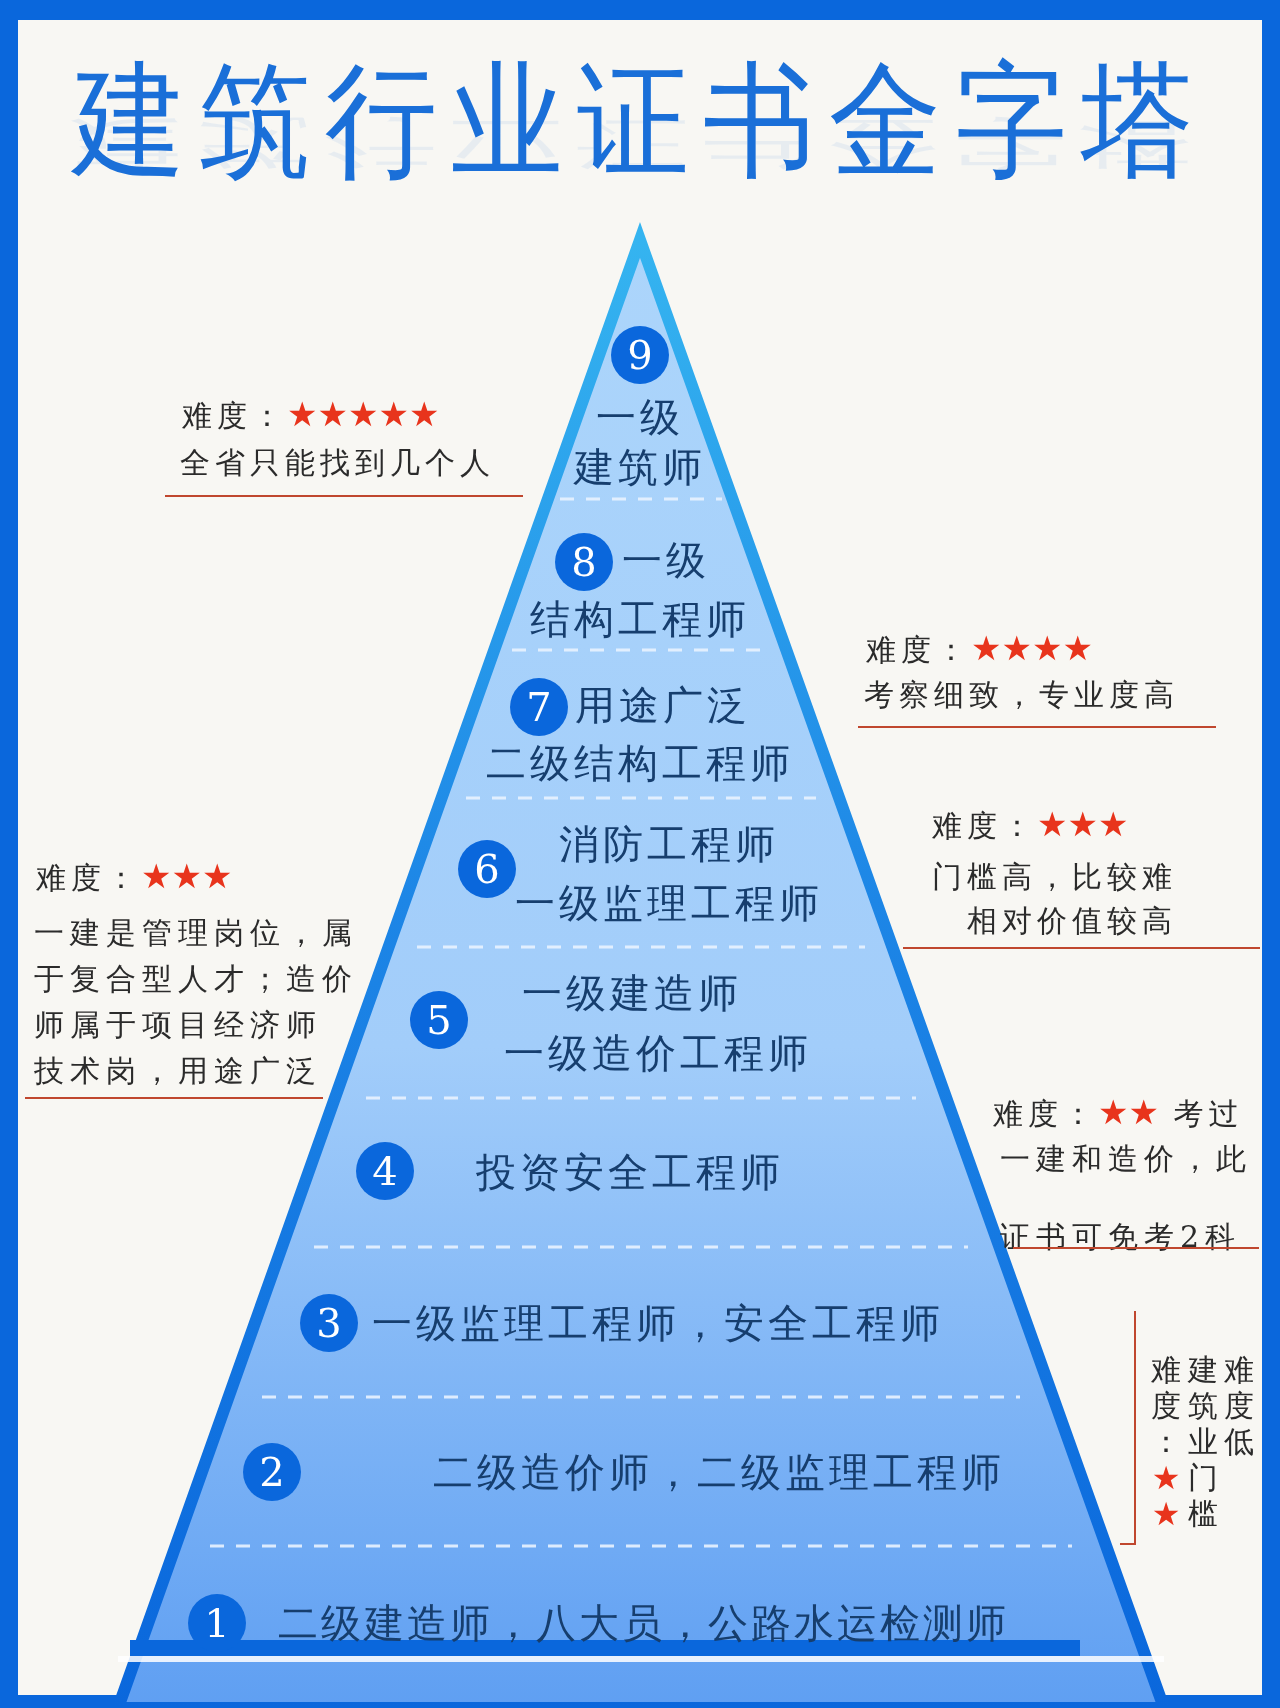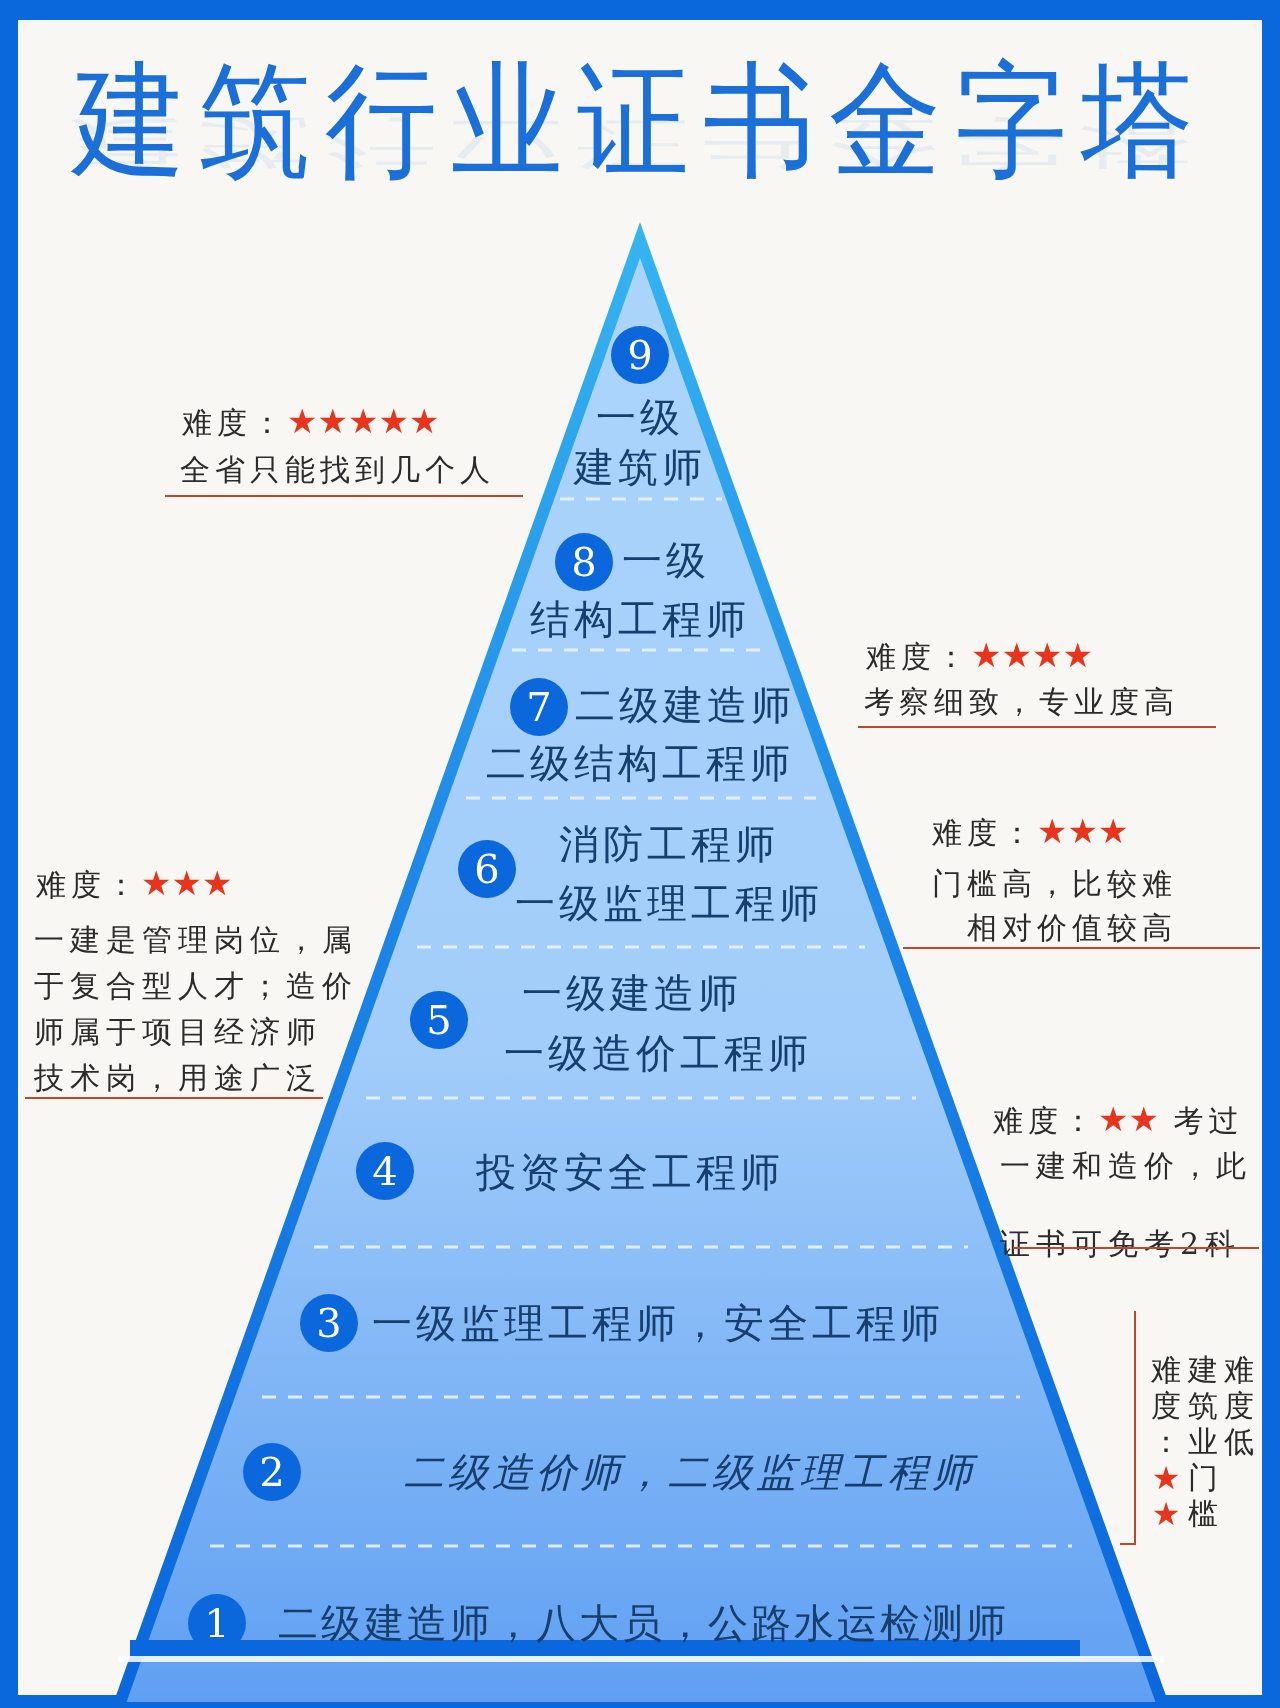--- a/index.html
+++ b/index.html
@@ -3,21 +3,21 @@
 <meta charset="utf-8">
 <style>
   html, body { margin:0; padding:0; }
   body { width:1280px; height:1708px; position:relative; overflow:hidden; background:#0a67dc; font-family:"DejaVu Serif","Liberation Serif",serif; }
   .inner { position:absolute; left:18px; top:20px; width:1244px; height:1675px; background:#f8f7f3; }
   .title { position:absolute; left:0; top:48px; width:1280px; text-align:center; font-size:112px; line-height:130px; color:#1a6fd8; letter-spacing:14px; font-family:"DejaVu Serif",serif; transform:scaleY(1.12); transform-origin:top; }
   .title-reflect { position:absolute; left:0; top:176px; width:1280px; text-align:center; font-size:112px; line-height:130px; color:#1a6fd8; letter-spacing:14px; opacity:0.07; transform:scaleY(-0.5); transform-origin:top; font-family:"DejaVu Serif",serif; }
   svg.pyr { position:absolute; left:0; top:0; }
   .band-text { position:absolute; color:#163e6e; font-size:40px; line-height:54px; white-space:nowrap; letter-spacing:4px; text-align:center; }
   .badge { position:absolute; width:58px; height:58px; border-radius:50%; background:#0a67dc; color:#fff; font-size:40px; line-height:58px; text-align:center; font-family:"DejaVu Serif",serif; }
-  .note { position:absolute; color:#2b2b2b; font-size:30px; line-height:55px; letter-spacing:5px; white-space:nowrap; }
+  .note { position:absolute; color:#2b2b2b; font-size:30px; line-height:41px; letter-spacing:5px; white-space:nowrap; }
   .stars { color:#e8341c; letter-spacing:0; font-size:34px; }
   .uline { position:absolute; height:2px; background:#c0472e; }
   .vcol { position:absolute; width:36px; font-size:30px; line-height:36px; color:#2b2b2b; text-align:center; }
   .vcol .stars { font-size:32px; }
 </style>
 </head>
 <body>
 
 <div class="inner"></div>
 
@@ -54,39 +54,39 @@
 
 <div class="badge" style="left:611px;top:326px;">9</div>
 <div class="band-text" style="left:540px;top:390px;width:200px;">一级</div>
 <div class="band-text" style="left:540px;top:440px;width:200px;">建筑师</div>
 
 <div class="badge" style="left:555px;top:533px;">8</div>
 <div class="band-text" style="left:622px;top:533px;width:110px;text-align:left;">一级</div>
 <div class="band-text" style="left:510px;top:592px;width:260px;">结构工程师</div>
 
 <div class="badge" style="left:510px;top:678px;">7</div>
-<div class="band-text" style="left:575px;top:678px;width:230px;text-align:left;">二级建造师</div>
+<div class="band-text" style="left:575px;top:678px;width:230px;text-align:left;">用途广泛</div>
 <div class="band-text" style="left:470px;top:736px;width:340px;">二级结构工程师</div>
 
 <div class="badge" style="left:458px;top:840px;">6</div>
 <div class="band-text" style="left:544px;top:817px;width:240px;text-align:left;margin-left:15px;">消防工程师</div>
 <div class="band-text" style="left:515px;top:876px;width:340px;text-align:left;">一级监理工程师</div>
 
 <div class="badge" style="left:410px;top:991px;">5</div>
 <div class="band-text" style="left:522px;top:966px;width:250px;text-align:left;">一级建造师</div>
 <div class="band-text" style="left:472px;top:1026px;width:340px;text-align:right;">一级造价工程师</div>
 
 <div class="badge" style="left:356px;top:1142px;">4</div>
 <div class="band-text" style="left:476px;top:1145px;width:340px;text-align:left;">投资安全工程师</div>
 
 <div class="badge" style="left:300px;top:1294px;">3</div>
 <div class="band-text" style="left:372px;top:1296px;width:630px;text-align:left;">一级监理工程师，安全工程师</div>
 
 <div class="badge" style="left:243px;top:1443px;">2</div>
-<div class="band-text" style="left:375px;top:1445px;width:630px;text-align:center;font-style:italic;">二级造价师，二级监理工程师</div>
+<div class="band-text" style="left:375px;top:1445px;width:630px;text-align:right;">二级造价师，二级监理工程师</div>
 
 <div class="badge" style="left:188px;top:1594px;">1</div>
 <div class="band-text" style="left:278px;top:1596px;width:820px;text-align:left;letter-spacing:3px;">二级建造师，八大员，公路水运检测师</div>
 
 <div class="note" style="left:182px;top:394px;">
   <span>难度：</span><span class="stars">★★★★★</span>
 </div>
 <div class="note" style="left:180px;top:442px;">全省只能找到几个人</div>
 <div class="uline" style="left:165px;top:495px;width:358px;"></div>
 

